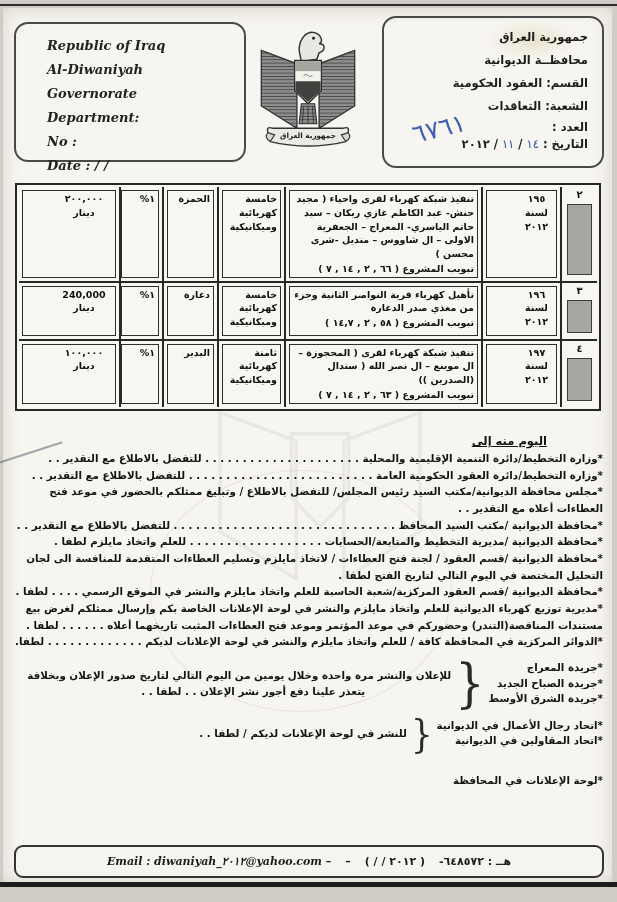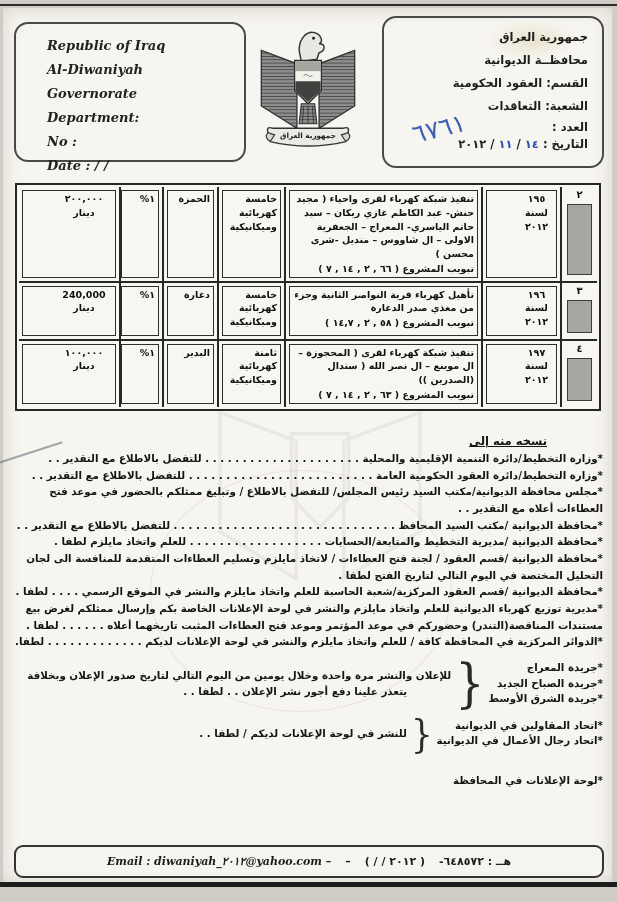--- a/index.html
+++ b/index.html
@@ -18,21 +18,21 @@
   .corner-smudge{position:absolute;right:40px;top:20px;width:90px;height:40px;border-radius:50%;
     background:radial-gradient(closest-side,rgba(205,190,140,.35),rgba(205,190,140,0));}
 
   
   .hdr-box{position:absolute;border:2px solid #4a4a4a;border-radius:14px;background:transparent;}
   .hdr-left{left:14px;top:22px;width:232px;height:140px;padding:10px 31px;box-sizing:border-box;}
   .hdr-left .eng{font-family:"DejaVu Serif",serif;font-style:italic;font-weight:bold;
     color:#222;font-size:13px;line-height:1.85;}
   .hdr-right{left:382px;top:16px;width:222px;height:152px;padding:8px 14px;box-sizing:border-box;direction:rtl;}
   .hdr-right .ar{color:#1d1d1d;font-size:11.5px;font-weight:bold;line-height:2.0;text-align:right;white-space:nowrap;}
-  .hand{color:#2d4fae;font-weight:bold;}
+  .hand{color:#2d4fae;font-weight:normal;}
   .hand-number{position:absolute;left:28px;top:96px;font-size:25px;color:#2d4fae;
     transform:rotate(-14deg);letter-spacing:3px;opacity:.9;}
   .emblem-wrap{position:absolute;left:252px;top:26px;width:112px;height:140px;}
 
   
   .tbl{position:absolute;left:15px;top:183px;width:586px;border:2px solid #262626;padding:2px;
     box-sizing:border-box;direction:rtl;background:#f8f6f1;}
   .trow{display:flex;}
   .trow + .trow{border-top:2px solid #262626;}
   .tcell{display:flex;flex-direction:column;box-sizing:border-box;}
@@ -60,21 +60,21 @@
   .dist{position:absolute;left:15px;top:434px;width:588px;direction:rtl;color:#141414;}
   .dist-title{font-size:11.5px;font-weight:bold;text-decoration:underline;margin-right:56px;margin-bottom:2px;}
   .dist-line{font-size:10.3px;font-weight:bold;line-height:1.62;text-align:right;}
   .group{display:flex;direction:rtl;align-items:center;margin-top:10px;}
   .group-names{display:flex;flex-direction:column;}
   .group-names .dist-line{line-height:1.5;}
   .brace{font-size:46px;font-weight:normal;color:#2a2a2a;line-height:1;padding:0 4px;
     font-family:"DejaVu Serif",serif;transform:scaleY(1.15);}
   .brace.small{font-size:34px;}
   .group-note{font-size:10.3px;font-weight:bold;line-height:1.6;}
-  .group-note .indent{margin-right:44px;}
+  .group-note .indent{margin-right:86px;}
   .board-line{margin-top:22px;}
 
   
   .footer-box{position:absolute;left:14px;top:845px;width:590px;height:33px;border:2px solid #333;
     border-radius:9px;box-sizing:border-box;display:flex;align-items:center;justify-content:center;
     direction:rtl;background:#f6f4ef;}
   .footer-box .seg{font-size:11px;font-weight:bold;color:#1c1c1c;margin:0 7px;white-space:nowrap;}
   .footer-email{font-family:"DejaVu Serif",serif;font-style:italic;}
 
   
@@ -249,21 +249,21 @@
 
 <div class="watermark">
   <svg viewBox="0 0 100 126" width="300" height="300">
     <path d="M8,22 L40,34 L40,92 L8,72 Z M92,22 L60,34 L60,92 L92,72 Z M38,31 L62,31 L62,58 L50,70 L38,58 Z" fill="none" stroke="#554c3a" stroke-width="1.5"></path>
   </svg>
 </div>
 <div class="fold-arc"></div>
 <div class="pen-line"></div>
 
 <div class="dist">
-  <div class="dist-title">نسخه منه إلى</div>
+  <div class="dist-title">اليوم منه إلى</div>
 
   <div class="dist-line">*وزارة التخطيط/دائرة التنمية الإقليمية والمحلية . . . . . . . . . . . . . . . . . . . . . للتفضل بالاطلاع مع التقدير . .</div>
   <div class="dist-line">*وزارة التخطيط/دائرة العقود الحكومية العامة . . . . . . . . . . . . . . . . . . . . . . . . . للتفضل بالاطلاع مع التقدير . .</div>
   <div class="dist-line">*مجلس محافظة الديوانية/مكتب السيد رئيس المجلس/ للتفضل بالاطلاع / وتبليغ ممثلكم بالحضور في موعد فتح العطاءات أعلاه مع التقدير . .</div>
   <div class="dist-line">*محافظة الديوانية /مكتب السيد المحافظ . . . . . . . . . . . . . . . . . . . . . . . . . . . . . . للتفضل بالاطلاع مع التقدير . .</div>
   <div class="dist-line">*محافظة الديوانية /مديرية التخطيط والمتابعة/الحسابات . . . . . . . . . . . . . . . . . . للعلم واتخاذ مايلزم لطفا .</div>
   <div class="dist-line">*محافظة الديوانية /قسم العقود / لجنة فتح العطاءات / لاتخاذ مايلزم وتسليم العطاءات المتقدمة للمنافسة الى لجان التحليل المختصة في اليوم التالي لتاريخ الفتح لطفا .</div>
   <div class="dist-line">*محافظة الديوانية /قسم العقود المركزية/شعبة الحاسبة للعلم واتخاذ مايلزم والنشر في الموقع الرسمي . . . . لطفا .</div>
   <div class="dist-line">*مديرية توزيع كهرباء الديوانية للعلم واتخاذ مايلزم والنشر في لوحة الإعلانات الخاصة بكم وإرسال ممثلكم لغرض بيع مستندات المناقصة(التندر) وحضوركم في موعد المؤتمر وموعد فتح العطاءات المثبت تاريخهما أعلاه . . . . . . لطفا .</div>
   <div class="dist-line">*الدوائر المركزية في المحافظة كافة / للعلم واتخاذ مايلزم والنشر في لوحة الإعلانات لديكم . . . . . . . . . . . . . لطفا.</div>
@@ -276,22 +276,22 @@
     </div>
     <div class="brace">{</div>
     <div class="group-note">
       <div>للإعلان والنشر مرة واحدة وخلال يومين من اليوم التالي لتاريخ صدور الإعلان وبخلافة</div>
       <div class="indent">يتعذر علينا دفع أجور نشر الإعلان . . لطفا . .</div>
     </div>
   </div>
 
   <div class="group">
     <div class="group-names">
+      <div class="dist-line">*اتحاد رجال الأعمال في الديوانية</div>
       <div class="dist-line">*اتحاد المقاولين في الديوانية</div>
-      <div class="dist-line">*اتحاد رجال الأعمال في الديوانية</div>
     </div>
     <div class="brace small">{</div>
     <div class="group-note">
       <div>للنشر في لوحة الإعلانات لديكم / لطفا . .</div>
     </div>
   </div>
 
   <div class="dist-line board-line">*لوحة الإعلانات في المحافظة</div>
 </div>
 

